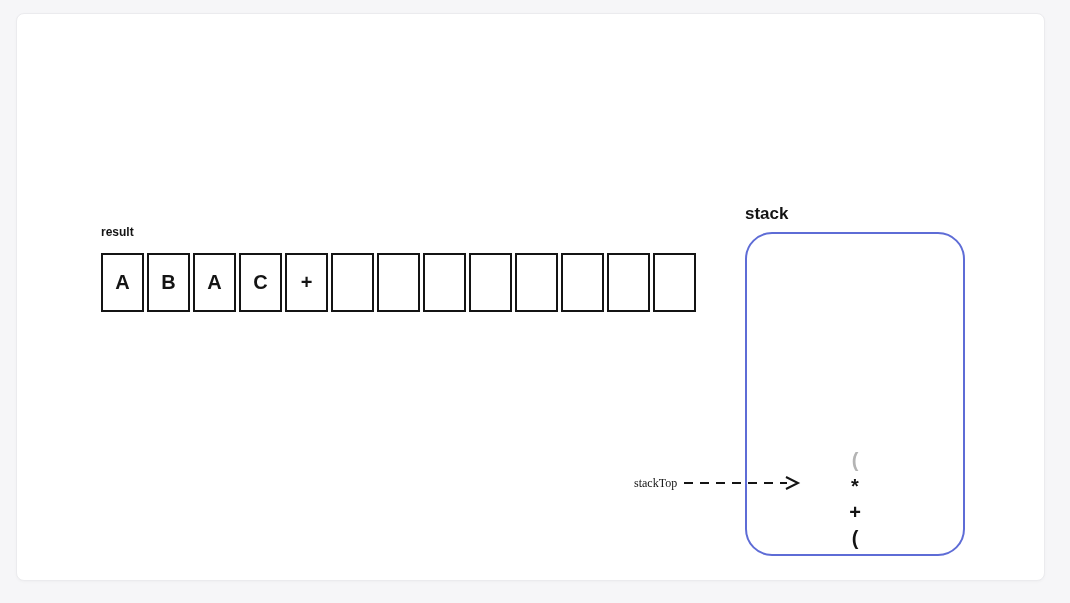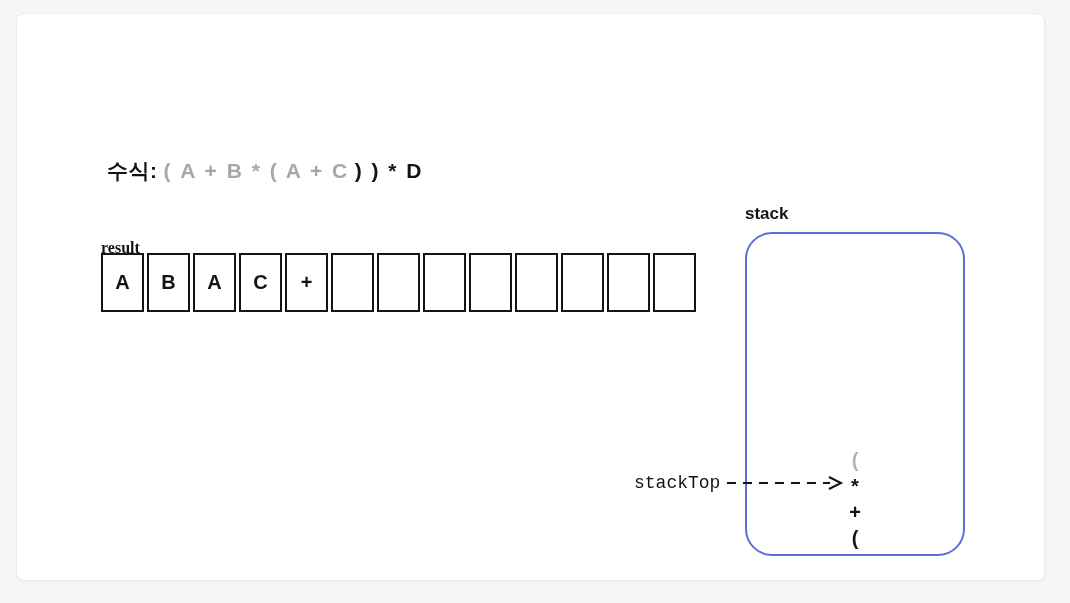--- a/index.html
+++ b/index.html
@@ -35,24 +35,23 @@
     white-space:nowrap;
     letter-spacing:.5px;
     word-spacing:3px;
   }
   .expr-label{color:var(--ink);margin-right:6px;}
   .expr-gray{color:var(--muted);}
   .expr-black{color:var(--ink);margin-left:7px;}
   
   .result-label{
     position:absolute;
-    left:84px;top:225px;
-    font-size:16px;
+    left:84px;top:211px;
+    font-size:12px;
     font-weight:700;
-    font-family:Liberation Serif, serif;
   }
   .result-array{
     position:absolute;
     left:84px;top:239px;
     display:flex;
     gap:3px;
   }
   .cell{
     width:43px;height:59px;
     border:2px solid var(--ink);
@@ -91,36 +90,33 @@
   .stack-item.popped{color:var(--popped);}
   
   .stacktop{
     position:absolute;
     left:617px;top:459px;
     display:flex;
     align-items:center;
     z-index:2;
   }
   .stacktop-label{
-    font-family:Liberation Mono, monospace;
-    font-size:18px;
+    font-family:Liberation Serif, serif;
+    font-size:12px;
     font-weight:400;
     white-space:nowrap;
     margin-right:5px;
   }
   .arrow-svg{display:block;}
 </style>
 </head>
 <body>
 
 <div class="card">
 
-  <div class="expression">
-    <span class="expr-label">수식:</span><span class="expr-gray">( A + B * ( A + C</span><span class="expr-black">) ) * D</span>
-  </div>
 
   <div class="result-label">result</div>
   <div class="result-array" id="result-array">
       <div class="cell">A</div>
       <div class="cell">B</div>
       <div class="cell">A</div>
       <div class="cell">C</div>
       <div class="cell">+</div>
       <div class="cell"></div>
       <div class="cell"></div>

